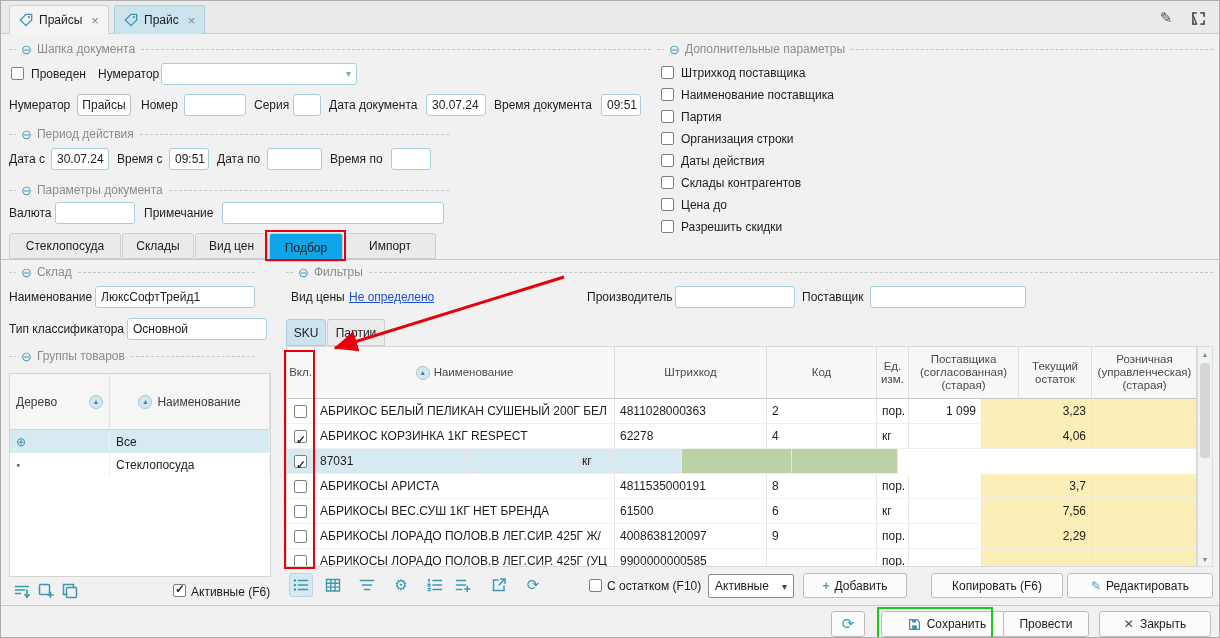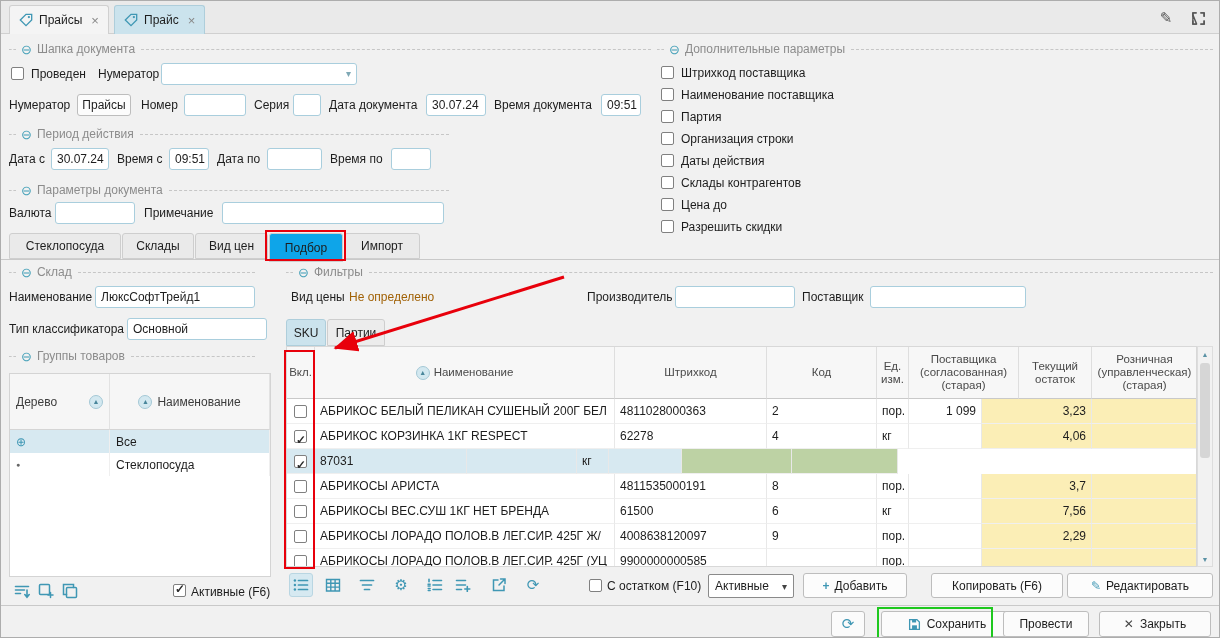--- a/index.html
+++ b/index.html
@@ -18,21 +18,21 @@
 .gtitle::before{content:"";width:7px;border-top:1px dashed #c6c6c6;margin-right:5px}
 .gtitle::after{content:"";flex:1 0 8px;border-top:1px dashed #c6c6c6;margin-left:6px}
 .lbl{position:absolute;line-height:22px;white-space:nowrap}
 .inp{position:absolute;height:22px;line-height:20px;background:#fff;border:1px solid #a9cedd;border-radius:3px;padding:0 5px;cursor:text;overflow:hidden;white-space:nowrap}
 .combo{display:flex;align-items:center;justify-content:space-between;cursor:default}
 .combo .chev{color:#7fa8b5;font-size:10px}
 .btn{position:absolute;height:22px;display:flex;align-items:center;justify-content:center;gap:5px;background:#fcfcfc;border:1px solid #bdbdbd;border-radius:3px;padding:0 10px;cursor:pointer;white-space:nowrap}
 .cb{display:inline-block;position:absolute;width:13px;height:13px;background:#fff;border:1px solid #808080;border-radius:2px;cursor:pointer}
 .cb.rel{position:relative}
 .cb.checked::after{content:"✓";position:absolute;left:1px;top:-3px;font-size:12px;font-weight:bold;color:#2b2b2b}
-.link{color:#a16207;cursor:pointer}
+.link{color:#1d4ed8;text-decoration:underline;cursor:pointer}
 .hline{position:absolute;border-top:1px solid #c9c9c9}
 
 .dtab{position:absolute;top:232px;height:26px;display:flex;align-items:center;justify-content:center;background:#eaeaea;border:1px solid #cecece;border-radius:3px 3px 0 0;cursor:pointer;z-index:2}
 .dtab.active{background:#0ea5e9;height:29px}
 
 .stab{position:absolute;top:318px;height:27px;display:flex;align-items:center;justify-content:center;background:#ececec;border:1px solid #cecece;border-radius:3px 3px 0 0;cursor:pointer;z-index:2}
 .stab.active{background:#cbe3ed;border-color:#aecedb}
 
 #tree{position:absolute;left:8px;top:372px;width:262px;height:204px;background:#fff;border:1px solid #d4d4d4}
 .tth{position:absolute;background:#f6f6f6;border-right:1px solid #e2e2e2;border-bottom:1px solid #d5d5d5;display:flex;align-items:center;color:#3c3c3c;padding:0 6px}
@@ -173,21 +173,21 @@
     </div>
   <div class="dtab" style="left:121px;width:72px">
       <span>Склады</span>
     </div>
   <div class="dtab" style="left:194px;width:73px">
       <span>Вид цен</span>
     </div>
   <div class="dtab active" style="left:268px;width:74px">
       <span>Подбор</span>
     </div>
-  <div class="dtab" style="left:343px;width:76px">
+  <div class="dtab" style="left:343px;width:92px">
       <span>Импорт</span>
     </div>
   <div class="hline" style="left:0;top:258px;width:1220px"></div>
 
   <div class="gtitle" style="left:8px;top:264px;width:246px">
     <span class="gi">⊖</span>
     <span>Склад</span>
   </div>
   <span class="lbl" style="left:8px;top:285px">Наименование</span>
   <div class="inp" style="left:94px;top:285px;width:160px">ЛюксСофтТрейд1</div>

